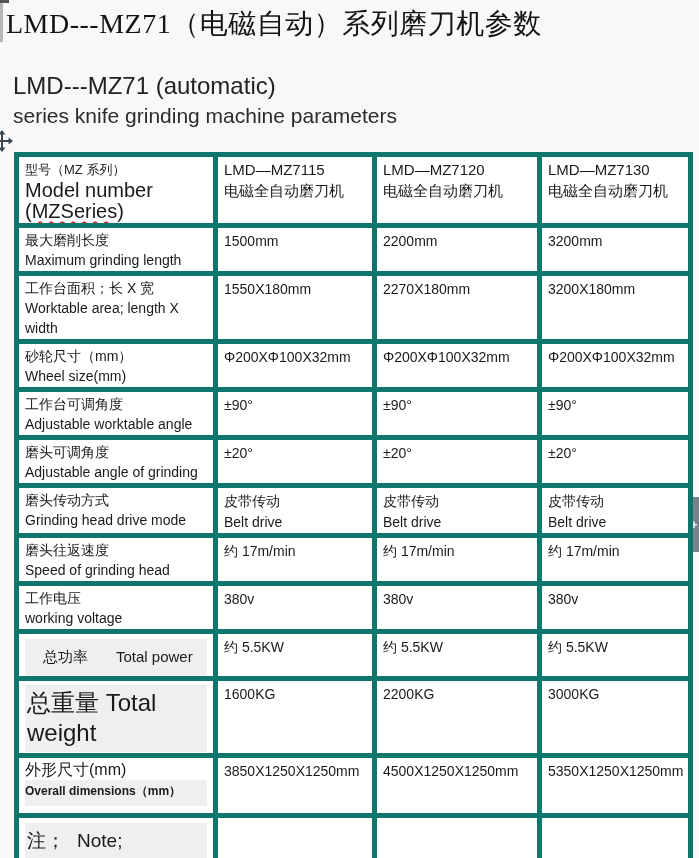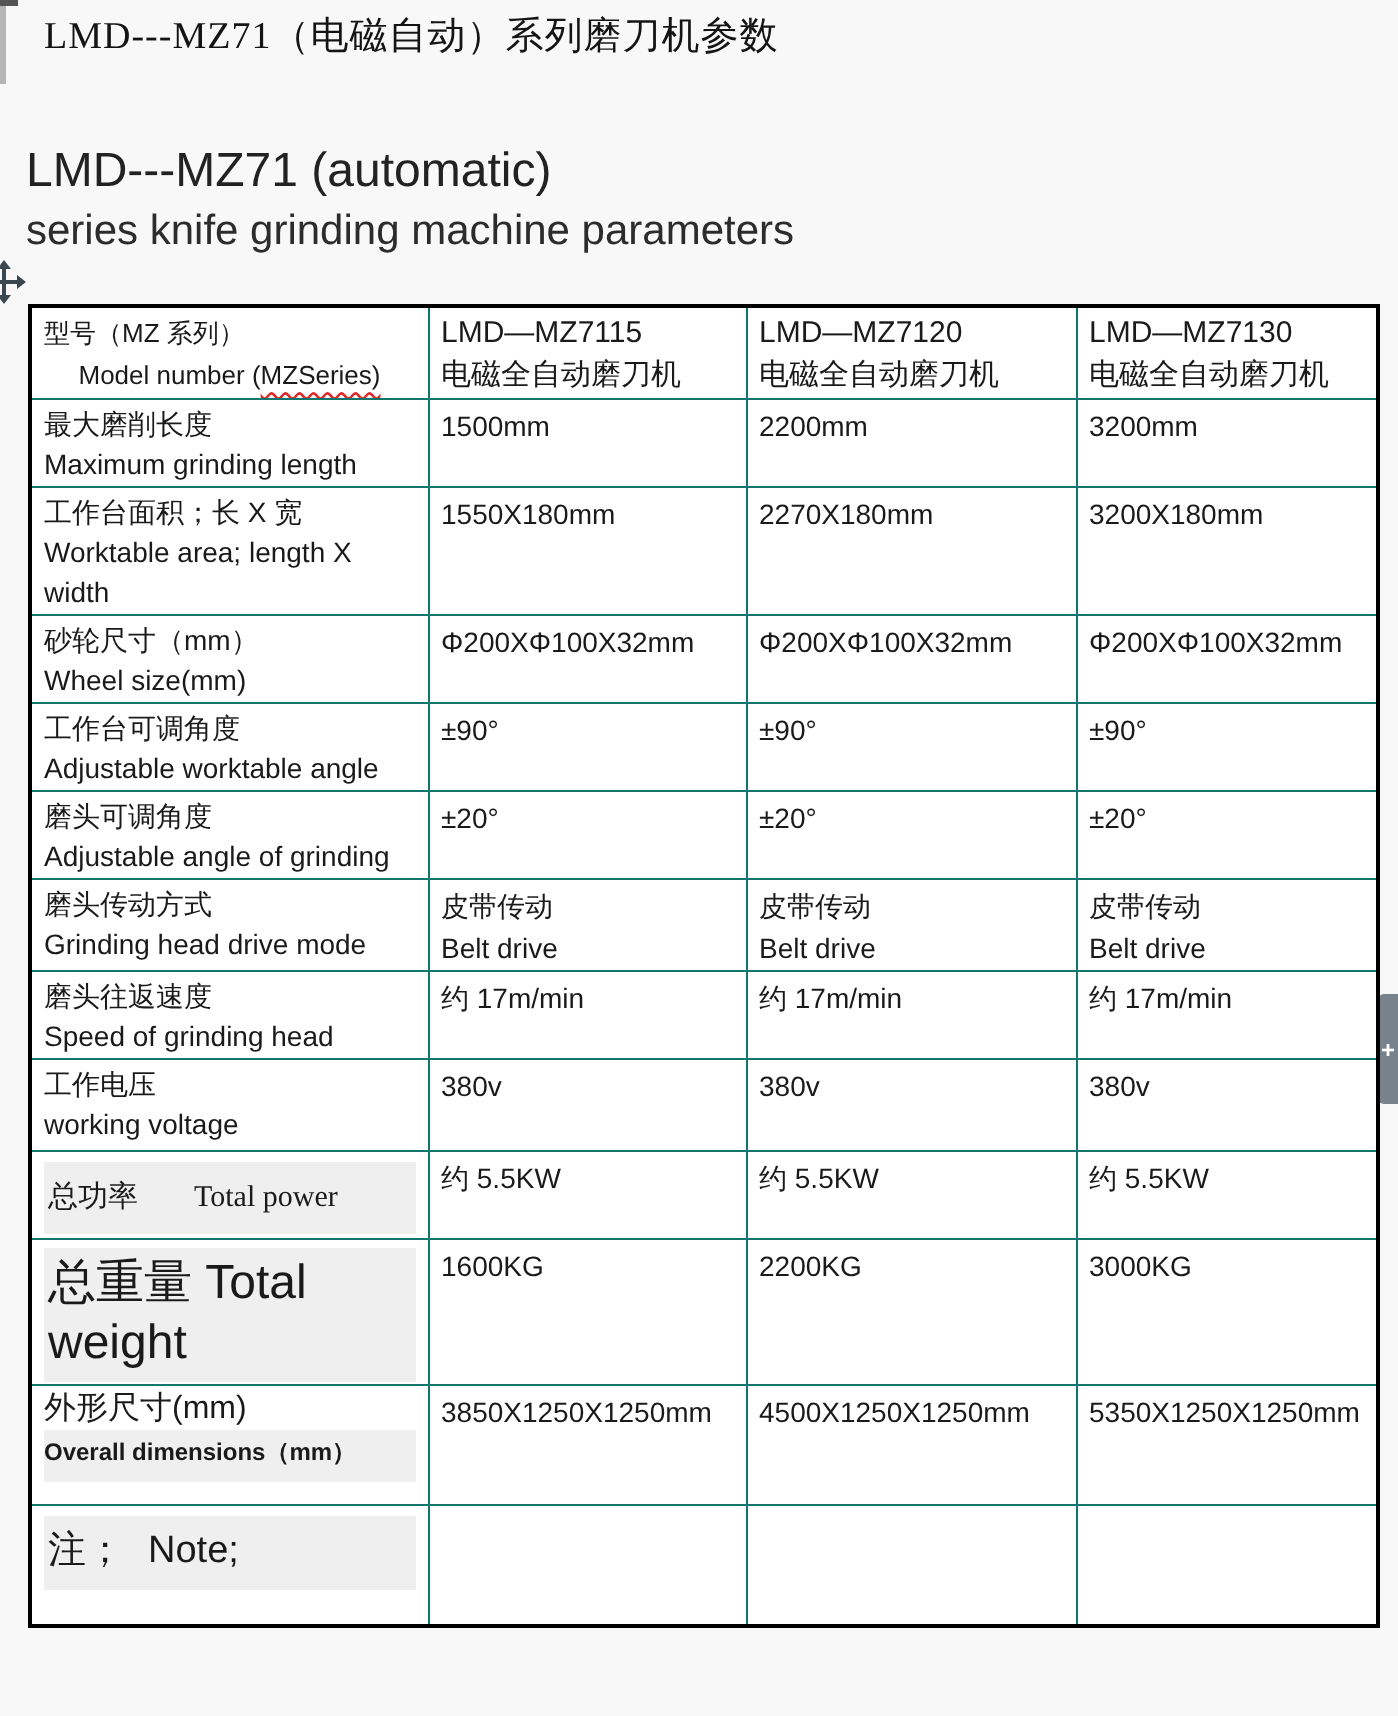--- a/index.html
+++ b/index.html
@@ -7,23 +7,23 @@
   body {
     position:relative;
     overflow:hidden;
     background:#f8f8f8;
     font-family:"Liberation Sans", sans-serif;
     color:#1a1a1a;
   }
 
   
   .title-cn {
-    position:absolute; left:22px; top:5px;
+    position:absolute; left:6px; top:5px;
     font-family:"Liberation Serif","DejaVu Serif",serif;
-    font-size:19px; font-weight:normal; color:#141414;
+    font-size:28px; font-weight:normal; color:#141414;
     letter-spacing:0.5px; white-space:nowrap;
   }
   .title-en1 {
     position:absolute; left:13px; top:72px;
     font-size:24px; color:#222; white-space:nowrap;
   }
   .title-en2 {
     position:absolute; left:13px; top:104px;
     font-size:21px; color:#2c2c2c; white-space:nowrap;
   }
@@ -40,40 +40,40 @@
   }
 
   
   table.spec {
     position:absolute; left:14px; top:152px;
     width:674px; table-layout:fixed;
     border-collapse:collapse; background:#fff;
     border:2px solid #000;
   }
   table.spec td {
-    border:1px solid #0f766e;
+    border:5px solid #0f766e;
     vertical-align:top;
     padding:2px 6px 1px 6px;
     font-size:14px; line-height:20px;
     overflow:hidden;
   }
   .cn { display:block; }
   .en { display:block; }
   .hd-cn  { font-size:13px; line-height:21px; }
-  .hd-en  { font-size:13px; line-height:21px;text-align:center; }
+  .hd-en  { font-size:20px; line-height:21px; }
   .model  { font-size:15px; line-height:21px; }
   .val    { font-size:14px; line-height:20px; padding-top:1px; }
   .wavy {
     text-decoration:underline;
     text-decoration-style:wavy;
     text-decoration-color:#e02b2b;
     text-underline-offset:3px;
   }
   .hl { background:#efefef; }
-  .tp-row { font-size:15px; line-height:24px; padding:6px 2px 6px 2px; margin-top:3px;font-family:Liberation Serif, serif; }
+  .tp-row { font-size:15px; line-height:24px; padding:6px 2px 6px 18px; margin-top:3px; }
   .gap  { display:inline-block; width:28px; }
   .gap2 { display:inline-block; width:12px; }
   .tw-row { font-size:24px; line-height:30px; padding:3px 2px 4px 2px; margin-top:2px; }
   .dim-cn { font-size:16px; line-height:20px; }
   .dim-en { font-size:12px; font-weight:bold; line-height:18px; padding:2px 14px 6px 0; }
   .note-row { font-size:19px; line-height:26px; padding:5px 2px 6px 2px; margin-top:3px; }
 </style>
 </head>
 <body>
 

